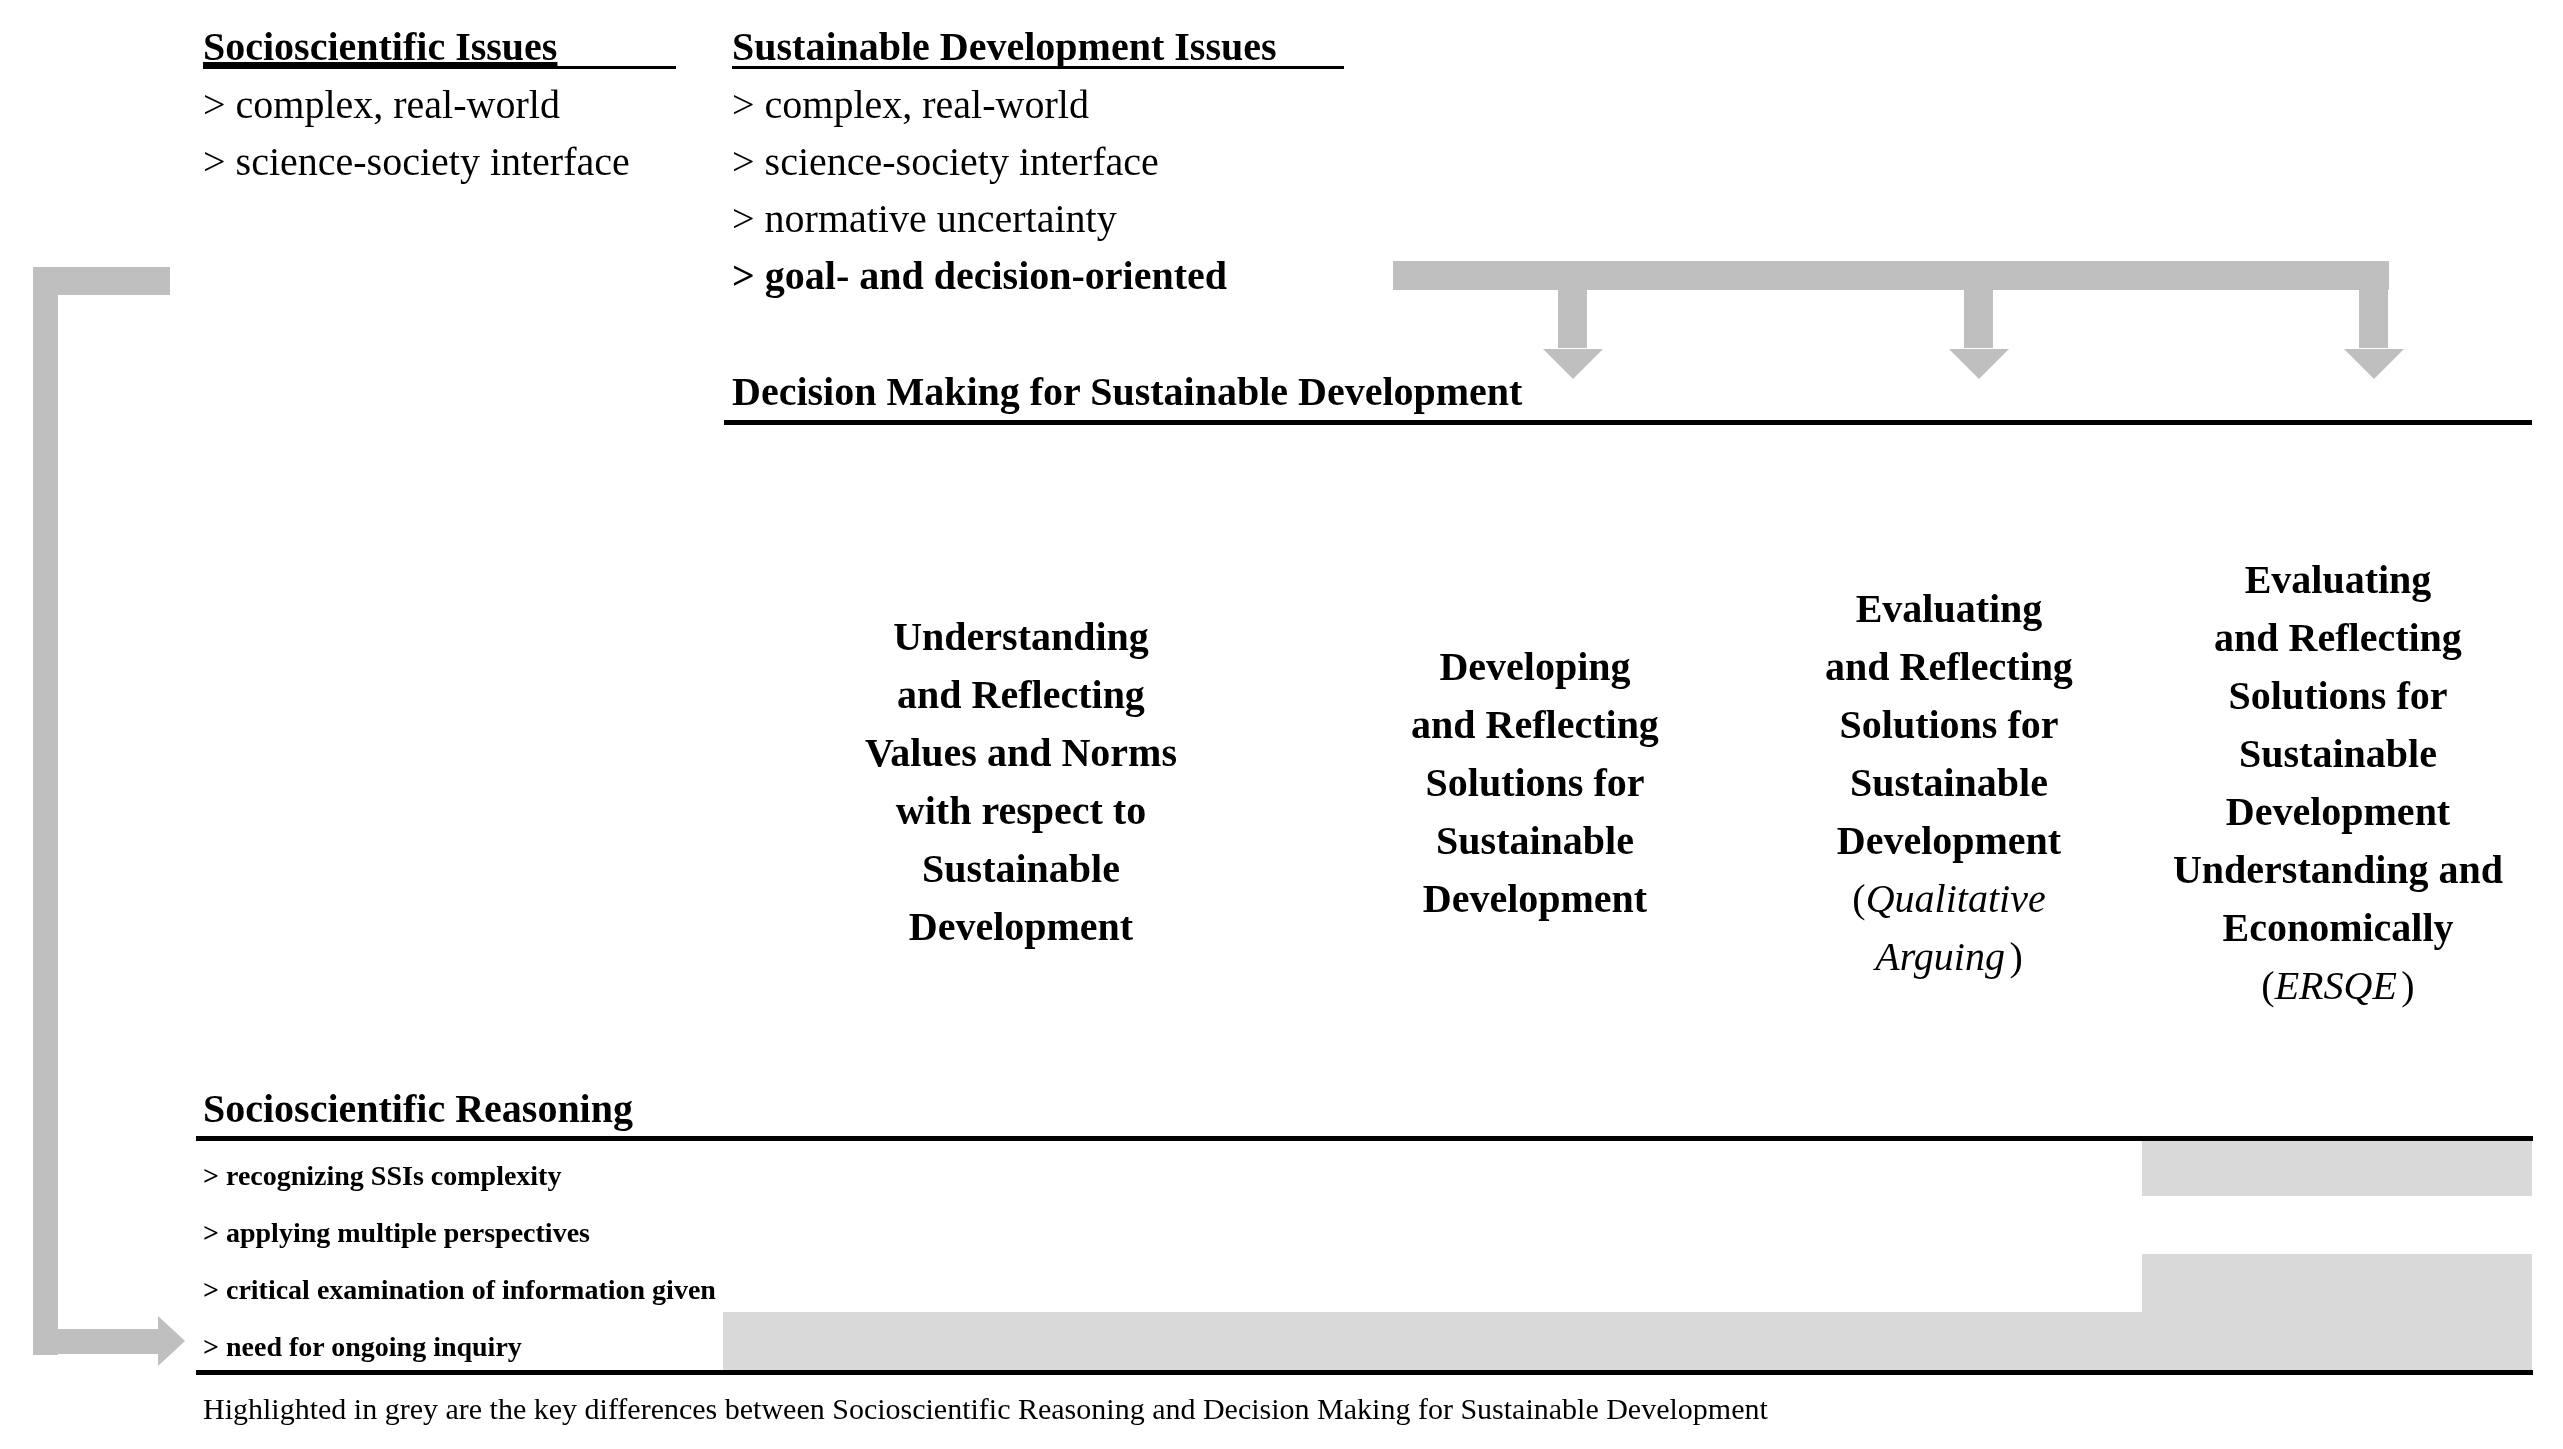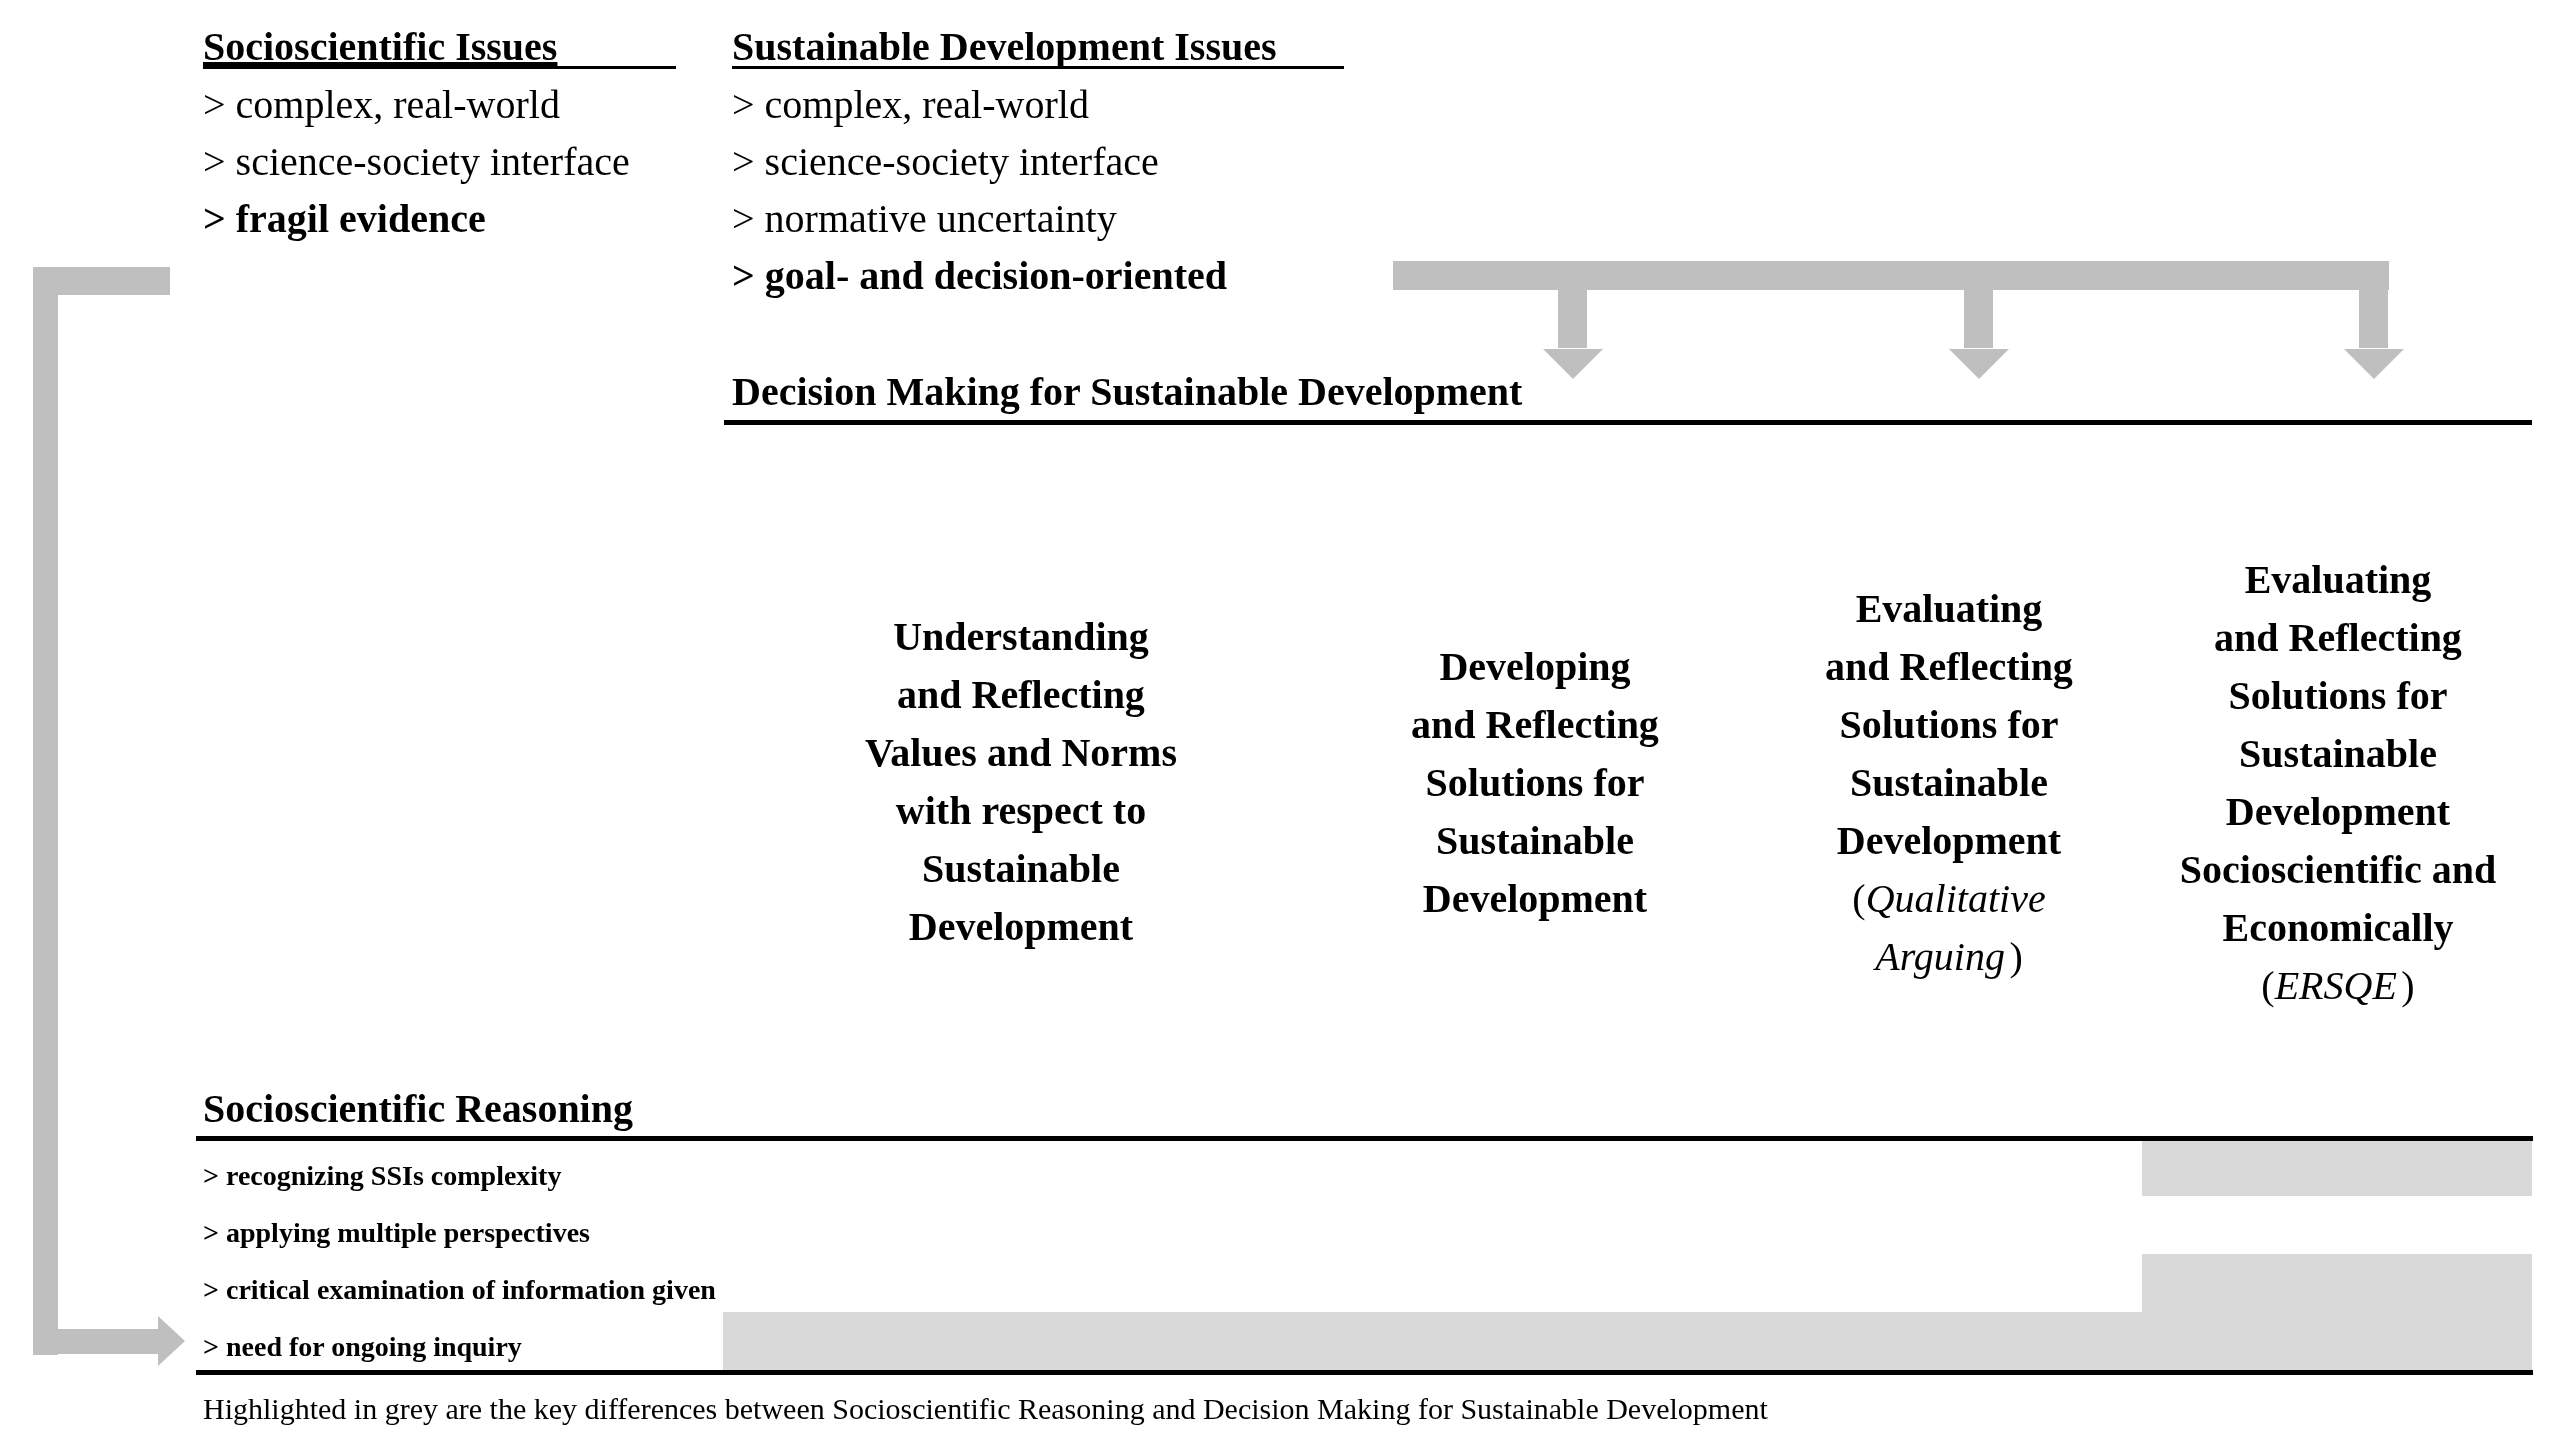--- a/index.html
+++ b/index.html
@@ -18,21 +18,20 @@
   .tri-right { position: absolute; width: 0; height: 0; border-top: 25.4px solid transparent; border-bottom: 25.4px solid transparent; border-left: 27px solid #bfbfbf; }
 </style>
 </head>
 <body>
 
 <div class="txt bold" style="left:203px; top:18px;text-decoration:underline;">Socioscientific Issues</div>
 <div class="rule" style="left:203px; top:66px; width:473px; height:3px;"></div>
 <div class="abs" style="left:203px; top:76px; font-size:40px;">
   <span class="list-item">&gt; complex, real-world</span>
   <span class="list-item">&gt; science-society interface</span>
-  <span class="list-item bold">&gt; fragil evidence</span>
 </div>
 
 <div class="txt bold" style="left:732px; top:18px;">Sustainable Development Issues</div>
 <div class="rule" style="left:732px; top:66px; width:612px; height:3px;"></div>
 <div class="abs" style="left:732px; top:76px; font-size:40px;">
   <span class="list-item">&gt; complex, real-world</span>
   <span class="list-item">&gt; science-society interface</span>
   <span class="list-item">&gt; normative uncertainty</span>
   <span class="list-item bold">&gt; goal- and decision-oriented</span>
 </div>
@@ -80,21 +79,21 @@
     <span class="it">Arguing</span><span style="margin-left:4.5px;">)</span>
   </div>
 </div>
 
 <div class="col" style="left:2338px; top:551px;">
   <div>Evaluating</div>
   <div>and Reflecting</div>
   <div>Solutions for</div>
   <div>Sustainable</div>
   <div>Development</div>
-  <div>Socioscientific and</div>
+  <div>Understanding and</div>
   <div>Economically</div>
   <div style="font-weight:normal;">
     <span>(</span><span class="it">ERSQE</span><span style="margin-left:4.5px;">)</span>
   </div>
 </div>
 
 <div class="hl" style="left:2142px; top:1140px; width:390px; height:56px;"></div>
 <div class="hl" style="left:2142px; top:1254px; width:390px; height:116px;"></div>
 <div class="hl" style="left:723px; top:1312px; width:1420px; height:58px;"></div>
 

